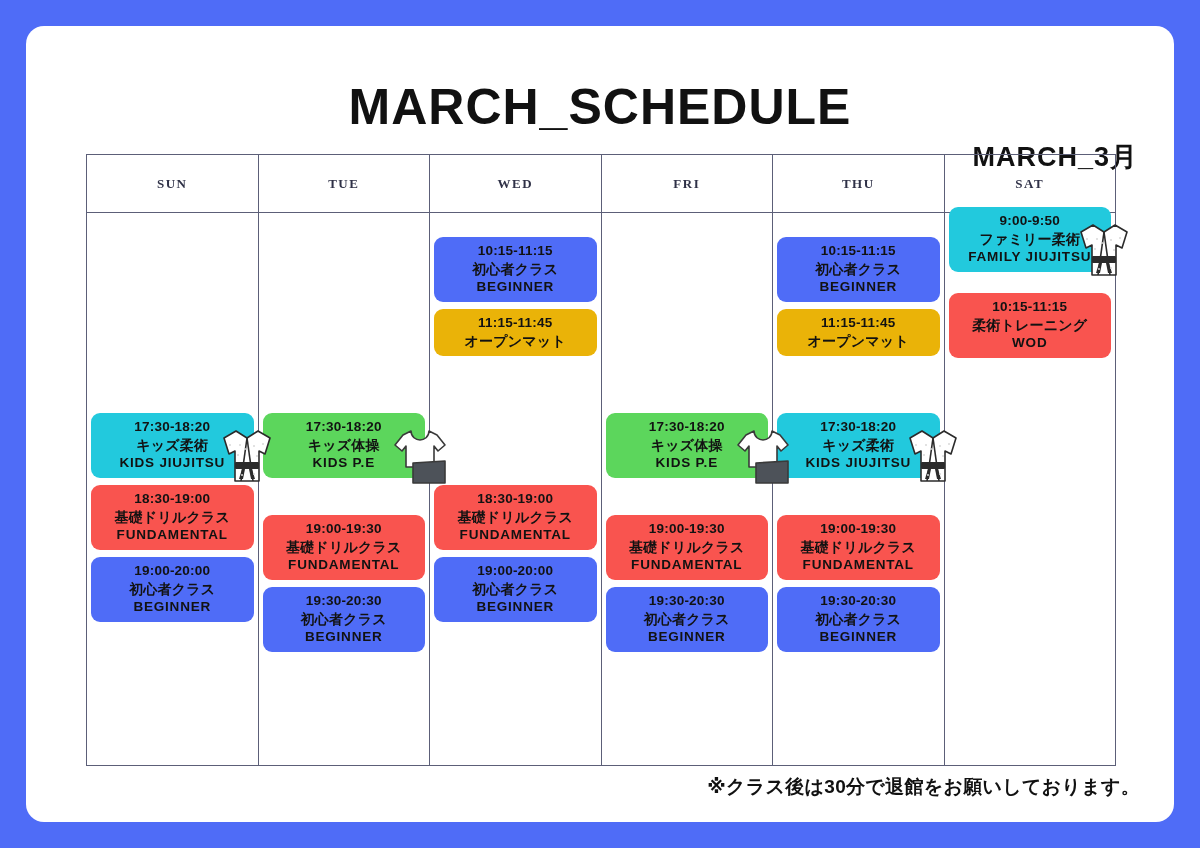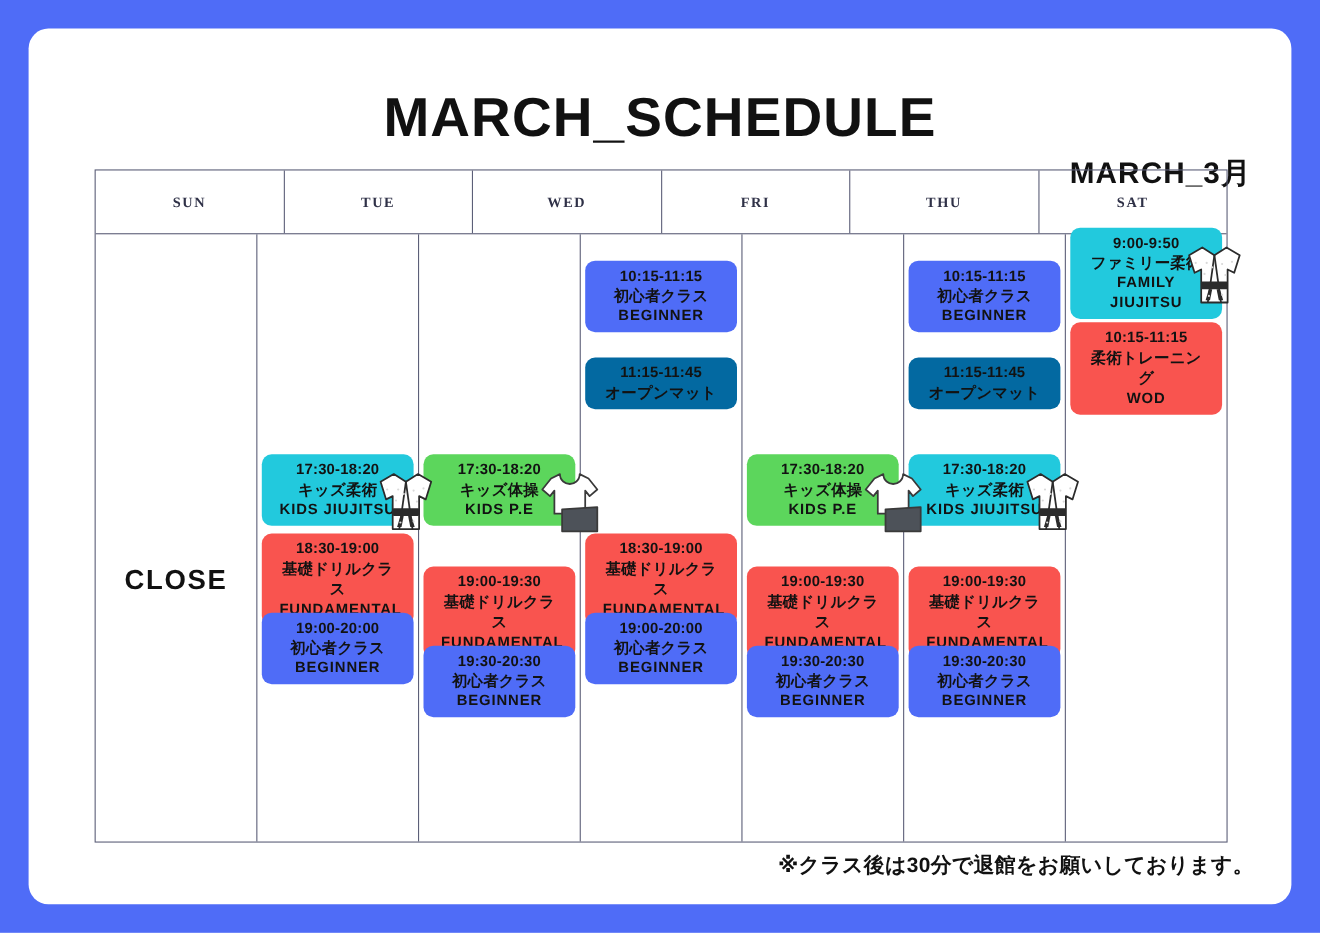--- a/index.html
+++ b/index.html
@@ -74,21 +74,21 @@
     line-height:1.32;
     z-index:2;
   }
   .blk .t{font-size:13.5px;font-weight:bold;letter-spacing:.2px;}
   .blk .jp{font-size:14px;font-weight:bold;letter-spacing:.2px;}
   .blk .en{font-size:13.5px;font-weight:bold;letter-spacing:.8px;}
   .c-cyan{background:#22c9dd;}
   .c-red{background:#f9544f;}
   .c-blue{background:#4f6cf7;}
   .c-green{background:#5cd65c;}
-  .c-yellow{background:#0369a1;margin-top:16px;}
+  .c-yellow{background:#eab308;}
   .close-label{
     position:absolute;left:0;right:0;top:300px;
     text-align:center;
     font-size:25px;font-weight:bold;letter-spacing:1.5px;
     color:#111;
   }
   
   .sticker{position:absolute;z-index:5;pointer-events:none;}
   .footnote{
     position:absolute;right:34px;top:748px;
@@ -108,23 +108,20 @@
     <div class="headrow" id="headrow">
         <div class="headcell">SUN</div>
         <div class="headcell">TUE</div>
         <div class="headcell">WED</div>
         <div class="headcell">FRI</div>
         <div class="headcell">THU</div>
         <div class="headcell">SAT</div>
       </div>
     <div class="bodyrow" id="bodyrow">
         <div class="col">
-          <div class="close-label">CLOSE</div>
-        </div>
-        <div class="col">
           <div class="blk c-cyan" style="top: 200px; min-height: 64px;">
             <div class="t">17:30-18:20</div>
             <div class="jp">キッズ柔術</div>
             <div class="en">KIDS  JIUJITSU</div>
           </div>
           <div class="sticker" style="top: 212px; right: -18px;"><svg width="58" height="62" viewBox="0 0 58 62">
     <g stroke="#2b2b2b" stroke-width="1.6" fill="#ffffff" stroke-linejoin="round">
       <path d="M18 6 L29 13 L40 6 L52 13 L47 29 L41 26 L41 56 L17 56 L17 26 L11 29 L6 13 Z"></path>
       <path d="M29 13 L23 56" fill="none"></path>
       <path d="M29 13 L35 56" fill="none"></path>

